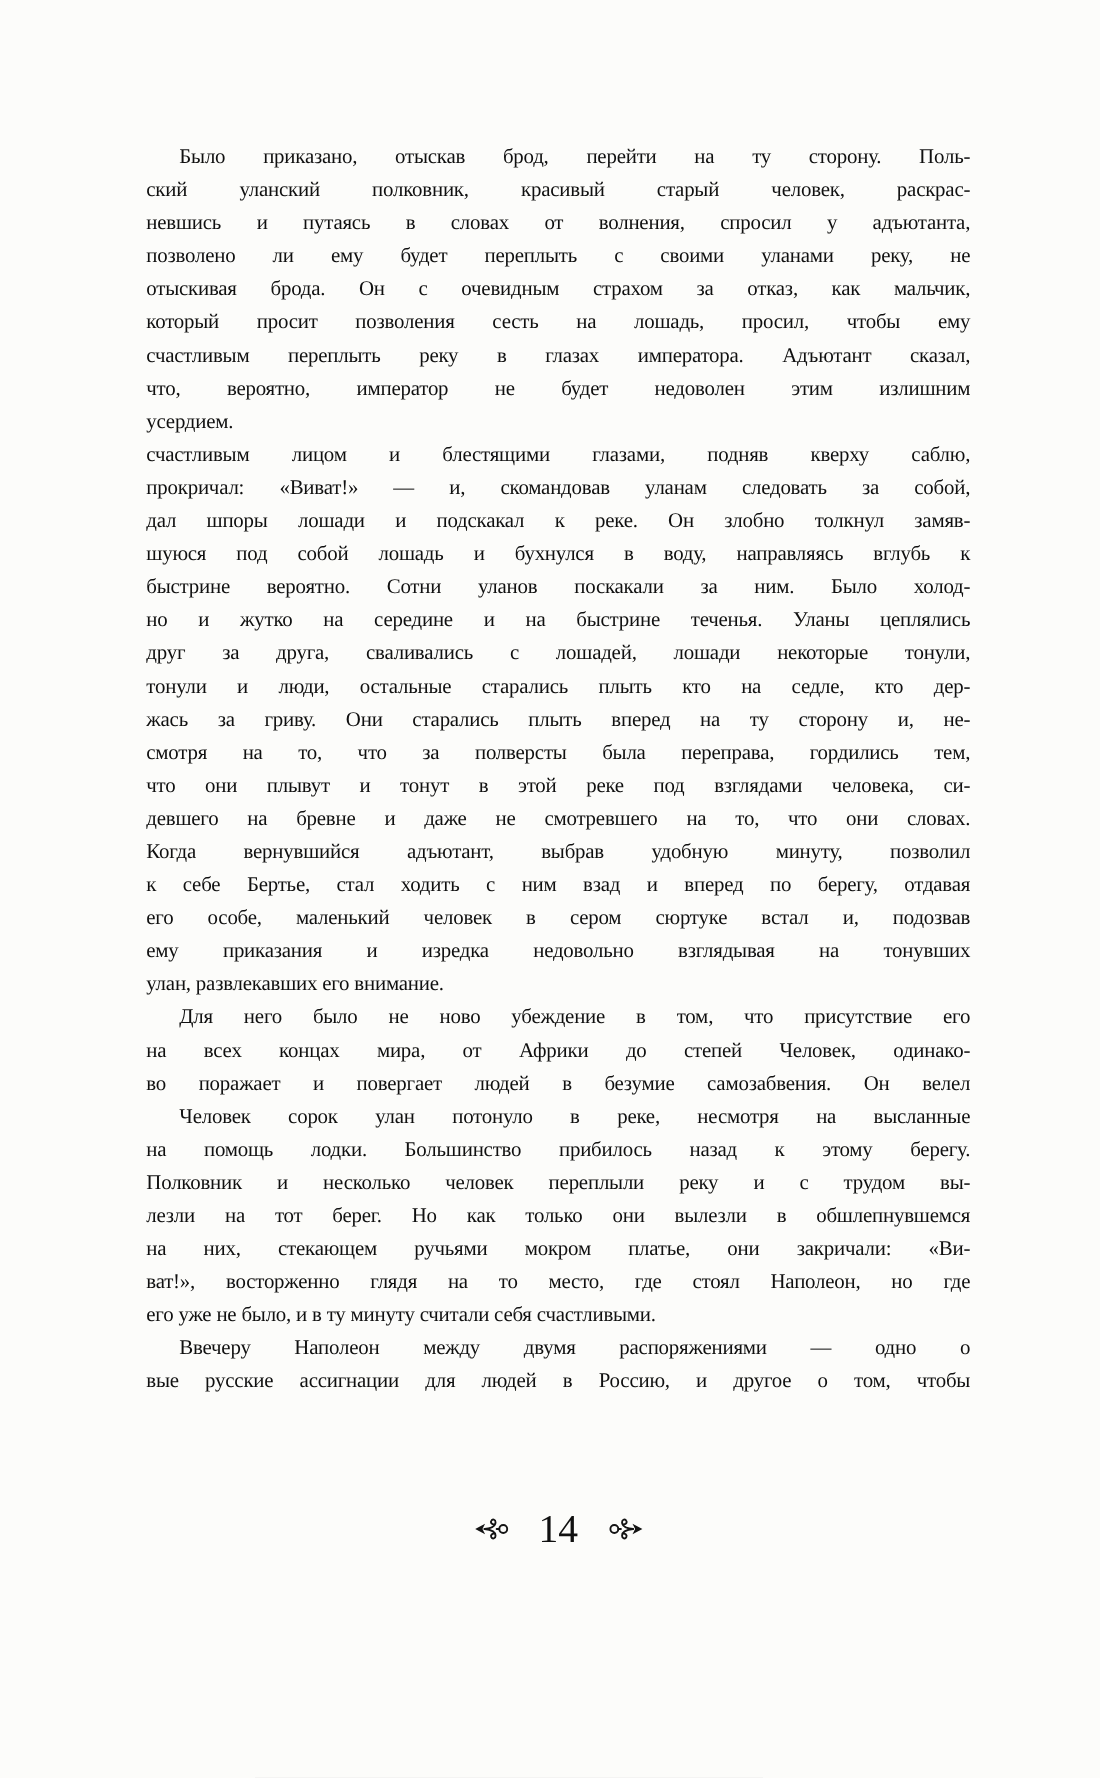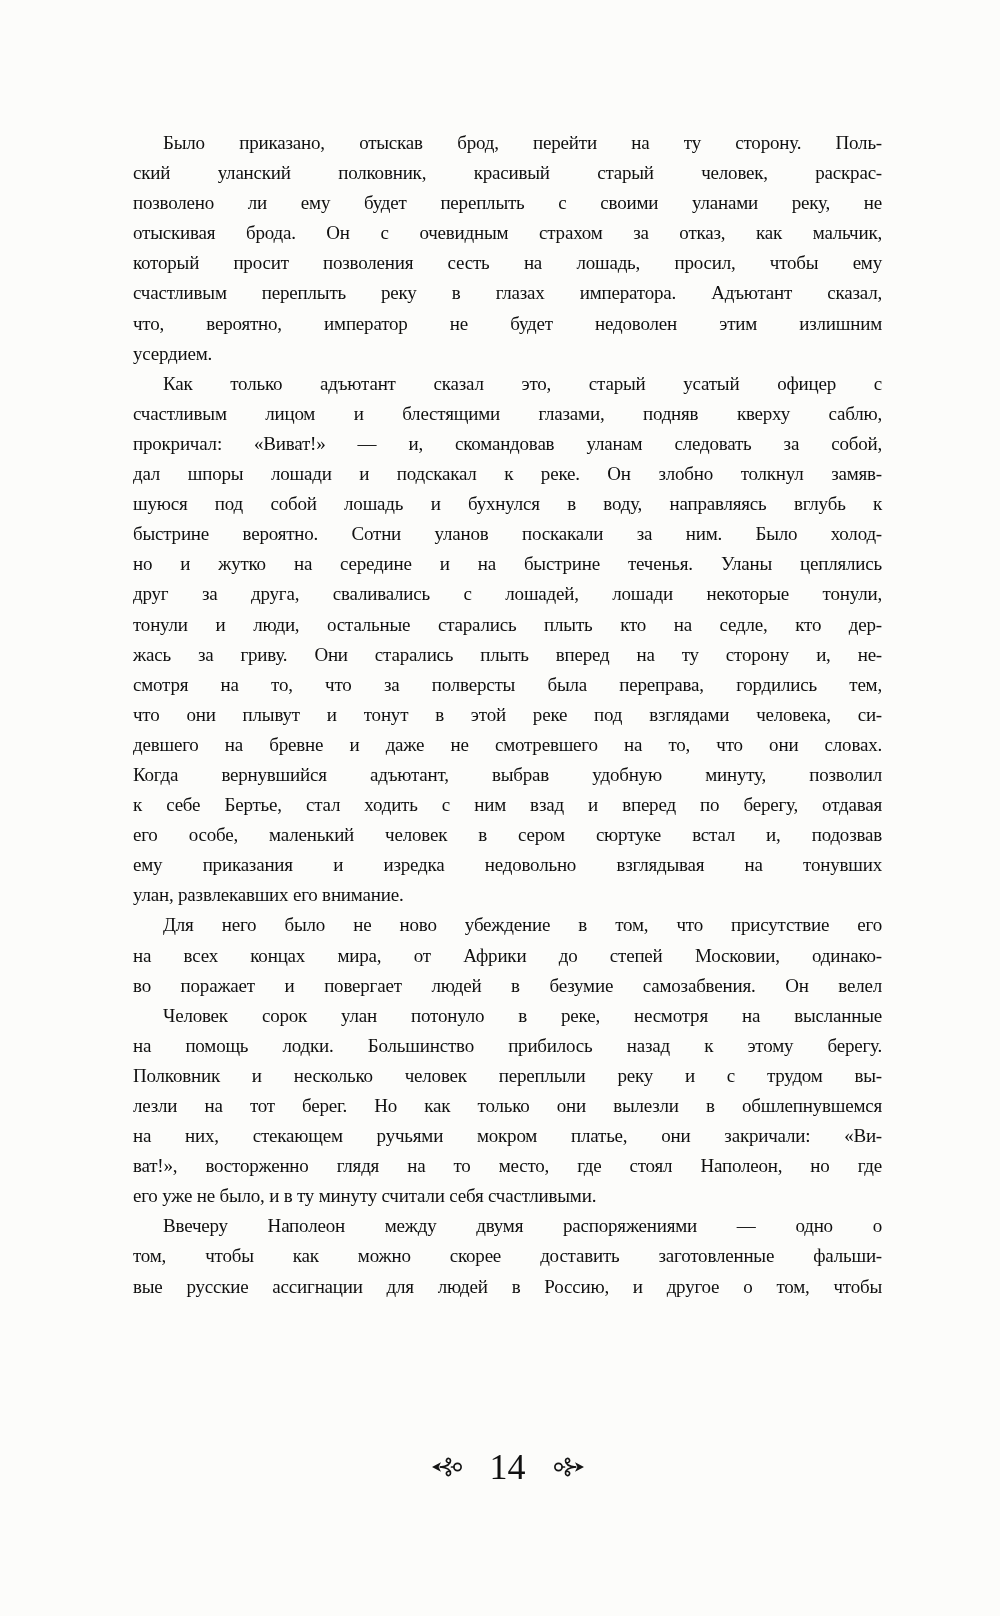--- a/index.html
+++ b/index.html
@@ -25,21 +25,21 @@
     letter-spacing:-0.2px;
     white-space:nowrap;
     text-align:justify;
     text-align-last:justify;
   }
   .line.indent{padding-left:30px;}
   .line.last{text-align-last:left;}
   .footer{
     position:absolute;
     left:133px;
-    top:1447px;
+    top:1370px;
     width:749px;
     display:flex;
     align-items:center;
     justify-content:center;
     gap:18px;
   }
   .page-number{
     font-size:36px;
     line-height:40px;
     color:#101010;
@@ -49,64 +49,63 @@
 </style>
 </head>
 <body>
 
 <div class="page">
 
   <div class="text-block" id="text-block">
       <div>
         <div class="line indent">Было приказано, отыскав брод, перейти на ту сторону. Поль-</div>
         <div class="line">ский уланский полковник, красивый старый человек, раскрас-</div>
+        <div class="line">невшись и путаясь в словах от волнения, спросил у адъютанта,</div>
         <div class="line">позволено ли ему будет переплыть с своими уланами реку, не</div>
         <div class="line">отыскивая брода. Он с очевидным страхом за отказ, как мальчик,</div>
         <div class="line">который просит позволения сесть на лошадь, просил, чтобы ему</div>
         <div class="line">счастливым переплыть реку в глазах императора. Адъютант сказал,</div>
         <div class="line">что, вероятно, император не будет недоволен этим излишним</div>
         <div class="line last">усердием.</div>
       </div>
       <div>
-        <div class="line indent">Как только адъютант сказал это, старый усатый офицер с</div>
         <div class="line">счастливым лицом и блестящими глазами, подняв кверху саблю,</div>
         <div class="line">прокричал: «Виват!» — и, скомандовав уланам следовать за собой,</div>
         <div class="line">дал шпоры лошади и подскакал к реке. Он злобно толкнул замяв-</div>
         <div class="line">шуюся под собой лошадь и бухнулся в воду, направляясь вглубь к</div>
         <div class="line">быстрине вероятно. Сотни уланов поскакали за ним. Было холод-</div>
         <div class="line">но и жутко на середине и на быстрине теченья. Уланы цеплялись</div>
         <div class="line">друг за друга, сваливались с лошадей, лошади некоторые тонули,</div>
         <div class="line">тонули и люди, остальные старались плыть кто на седле, кто дер-</div>
         <div class="line">жась за гриву. Они старались плыть вперед на ту сторону и, не-</div>
         <div class="line">смотря на то, что за полверсты была переправа, гордились тем,</div>
         <div class="line">что они плывут и тонут в этой реке под взглядами человека, си-</div>
         <div class="line">девшего на бревне и даже не смотревшего на то, что они словах.</div>
         <div class="line">Когда вернувшийся адъютант, выбрав удобную минуту, позволил</div>
         <div class="line">к себе Бертье, стал ходить с ним взад и вперед по берегу, отдавая</div>
         <div class="line">его особе, маленький человек в сером сюртуке встал и, подозвав</div>
         <div class="line">ему приказания и изредка недовольно взглядывая на тонувших</div>
         <div class="line last">улан, развлекавших его внимание.</div>
       </div>
       <div>
         <div class="line indent">Для него было не ново убеждение в том, что присутствие его</div>
-        <div class="line">на всех концах мира, от Африки до степей Московии, одинако-</div>
+        <div class="line">на всех концах мира, от Африки до степей Человек, одинако-</div>
         <div class="line">во поражает и повергает людей в безумие самозабвения. Он велел</div>
       </div>
       <div>
         <div class="line indent">Человек сорок улан потонуло в реке, несмотря на высланные</div>
         <div class="line">на помощь лодки. Большинство прибилось назад к этому берегу.</div>
         <div class="line">Полковник и несколько человек переплыли реку и с трудом вы-</div>
         <div class="line">лезли на тот берег. Но как только они вылезли в обшлепнувшемся</div>
         <div class="line">на них, стекающем ручьями мокром платье, они закричали: «Ви-</div>
         <div class="line">ват!», восторженно глядя на то место, где стоял Наполеон, но где</div>
         <div class="line last">его уже не было, и в ту минуту считали себя счастливыми.</div>
       </div>
       <div>
         <div class="line indent">Ввечеру Наполеон между двумя распоряжениями — одно о</div>
-        <div class="line">том, чтобы как можно скорее доставить заготовленные фальши-</div>
         <div class="line">вые русские ассигнации для людей в Россию, и другое о том, чтобы</div>
       </div>
     </div>
 
   <div class="footer">
     <svg class="ornament" width="42" height="24" viewBox="0 0 42 24" xmlns="http://www.w3.org/2000/svg">
       <path d="M2 12 L11 7.2 L8.6 12 L11 16.8 Z" fill="#141414"></path>
       <g fill="none" stroke="#141414" stroke-width="1.7" stroke-linecap="round">
         <path d="M10.5 12 C16 11.5 20.5 9.5 20.5 5.8 C20.5 3.2 17.6 2.6 16.6 4.6 C15.7 6.3 17.4 8.3 20 7.6"></path>
         <path d="M10.5 12 C16 12.5 20.5 14.5 20.5 18.2 C20.5 20.8 17.6 21.4 16.6 19.4 C15.7 17.7 17.4 15.7 20 16.4"></path>

